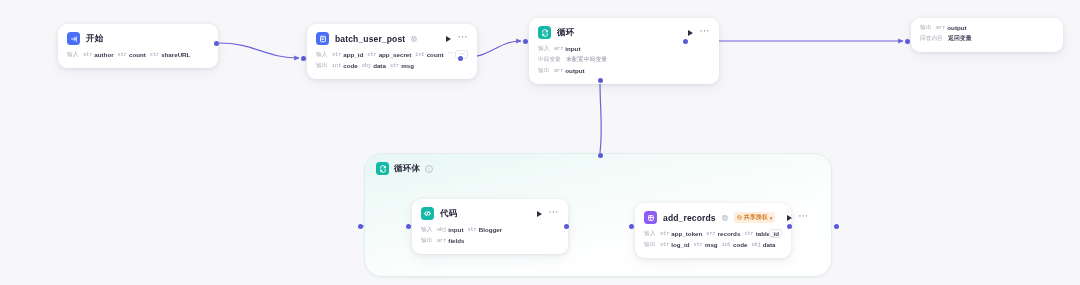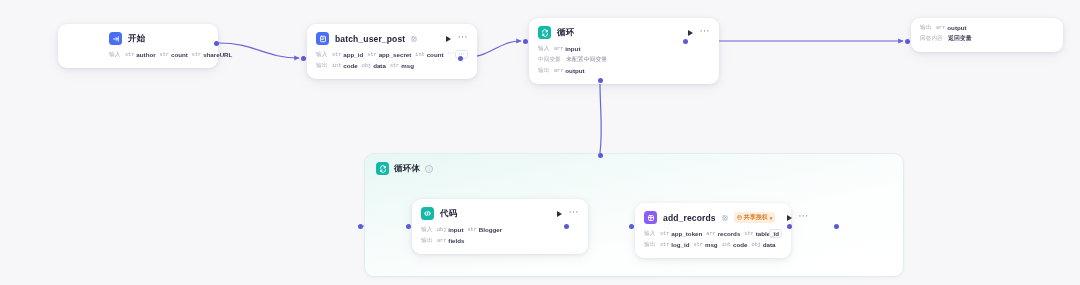--- a/index.html
+++ b/index.html
@@ -31,23 +31,23 @@
     height: 285px;
     overflow: visible;
     pointer-events: none;
   }
 
   
   .loop-body {
     position: absolute;
     left: 364px;
     top: 153px;
-    width: 540px;
+    width: 468px;
     height: 124px;
-    border-radius: 10px;
+    border-radius: 18px;
     background: linear-gradient(168deg, #e7f7f4 0%, #f2fbf9 28%, #fdfefe 62%, #ffffff 100%);
     border: 1px solid #e2eeec;
     box-shadow: 0 1px 3px rgba(40,60,80,.05);
   }
   .loop-body-header {
     display: flex;
     align-items: center;
     gap: 5px;
     padding: 8px 0 0 11px;
   }
@@ -242,21 +242,21 @@
           <path d="M12.4 2.6 L12.8 5.6 L9.9 5.9"></path>
           <path d="M3.6 13.4 L3.2 10.4 L6.1 10.1"></path>
         </svg>
       </span>
       <span class="loop-body-title">循环体</span>
       <span class="info-icon">i</span>
     </div>
   </div>
 
   <div id="nodes-layer">
-      <div class="node" style="left: 58px; top: 24px; width: 160px; padding-left: 42px;">
+      <div class="node" style="left: 58px; top: 24px; width: 160px;">
         <div class="node-head">
           <span class="nicon" style="background: rgb(74, 110, 245);">
             <svg width="8" height="8" viewBox="0 0 16 16" stroke="#fff" stroke-width="1.8" fill="none" stroke-linecap="round">
         <path d="M3 8 H11"></path>
               <path d="M8 5 L11 8 L8 11"></path>
               <path d="M12.5 3.5 V12.5"></path>
             </svg>
           </span>
           <span class="node-title">开始</span>
           <span class="head-spacer"></span>
@@ -390,21 +390,21 @@
                 <span>output</span>
               </span>
             </span>
           </div>
           <div class="brow">
             <span class="blabel">回答内容</span>
             <span class="plain val">返回变量</span>
           </div>
         </div>
       </div>
-      <div class="node" style="left: 412px; top: 199px; width: 176px;">
+      <div class="node" style="left: 412px; top: 199px; width: 156px;">
         <div class="node-head">
           <span class="nicon" style="background: rgb(20, 184, 166);">
             <svg width="9" height="9" viewBox="0 0 16 16" stroke="#fff" stroke-width="1.8" fill="none" stroke-linecap="round">
         <path d="M5.6 5 L3 8 L5.6 11"></path>
               <path d="M10.4 5 L13 8 L10.4 11"></path>
         <path d="M9.2 4.2 L6.8 11.8"></path>
             </svg>
           </span>
           <span class="node-title">代码</span>
           <span class="head-spacer"></span>

